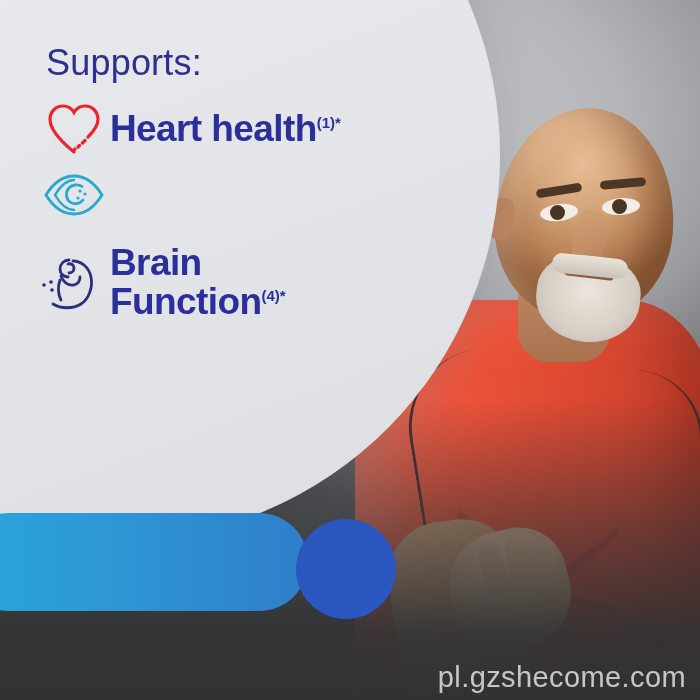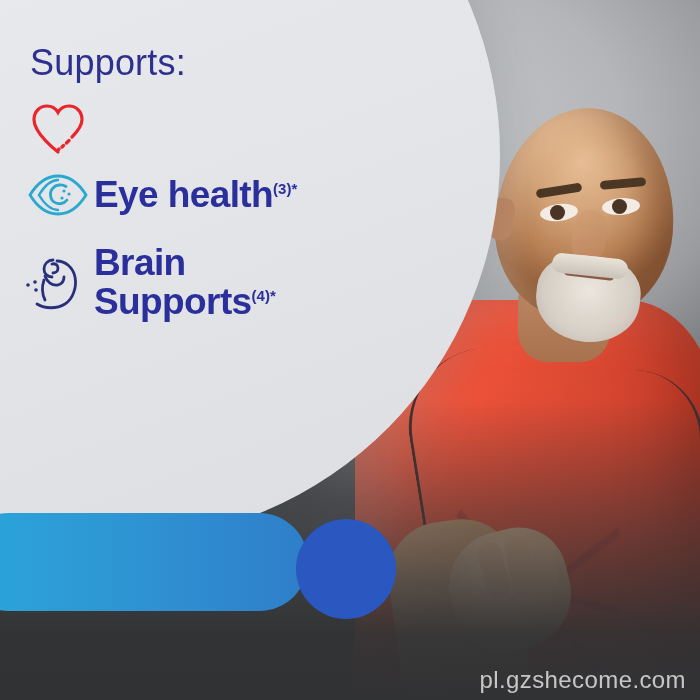--- a/index.html
+++ b/index.html
@@ -87,35 +87,35 @@
     border-radius:50%;
     box-shadow:0 14px 50px rgba(40,42,48,.16);}
 
   
   .pill{position:absolute;left:-40px;top:513px;width:348px;height:98px;border-radius:49px;
     background:linear-gradient(90deg,#2aa6dc 0%,#2e97d4 42%,#2f7ec9 100%);}
   .dot{position:absolute;left:296px;top:519px;width:100px;height:100px;border-radius:50%;
     background:#2a57c0;}
 
   
-  .content{position:absolute;left:0;top:0;width:440px;height:470px;}
+  .content{position:absolute;left:16px;top:0;width:440px;height:470px;}
   .supports{position:absolute;left:30px;top:42px;
     font-size:36px;font-weight:300;letter-spacing:.2px;color:#2e3090;}
   .list{position:absolute;left:22px;top:98px;width:420px;}
   .row{display:flex;align-items:center;margin-bottom:4px;min-height:62px;}
   .ico{width:72px;min-width:72px;height:62px;display:flex;align-items:center;justify-content:center;}
   .lbl{font-size:37px;font-weight:bold;color:#2a2f9c;line-height:1.02;letter-spacing:-.6px;}
   .lbl .sup{font-size:15px;font-weight:bold;vertical-align:super;letter-spacing:0;}
   .row.muscle{align-items:center;min-height:104px;}
   .row.muscle .ico{height:104px;}
   .row.muscle .lbl{line-height:1.06;}
 
   
   .watermark{position:absolute;right:14px;bottom:6px;
-    font-size:24px;font-weight:300;color:rgba(255,255,255,.72);letter-spacing:.4px;
+    font-size:29px;font-weight:300;color:rgba(255,255,255,.72);letter-spacing:.4px;
     font-family:"Liberation Sans","DejaVu Sans",sans-serif;}
 </style>
 </head>
 <body>
 
 <div class="stage">
 
   <div class="backdrop"></div>
 
   <div class="person">
@@ -162,56 +162,56 @@
 
       <div class="row">
         <div class="ico">
           <svg width="60" height="54" viewBox="0 0 60 54" fill="none">
             <path d="M30 50 C30 50 6 32 6 17.5 C6 9.5 12 4 19 4 C24 4 28 7 30 10.5 C32 7 36 4 41 4 C48 4 54 9.5 54 17.5 C54 24 49 30 44 35" stroke="#e8262b" stroke-width="3.2" stroke-linecap="round"></path>
             <path d="M41 38.5 L38.5 41" stroke="#e8262b" stroke-width="3.4" stroke-linecap="round"></path>
             <path d="M35.5 43.5 L34 45" stroke="#e8262b" stroke-width="3.4" stroke-linecap="round"></path>
             <path d="M31 47 L30.2 48" stroke="#e8262b" stroke-width="3.4" stroke-linecap="round"></path>
           </svg>
         </div>
+        <div class="lbl">
+          <span>Heart health</span><span class="sup">(1)*</span>
+        </div>
       </div>
 
 
       <div class="row">
         <div class="ico">
           <svg width="64" height="44" viewBox="0 0 64 44" fill="none">
             <path d="M4 22 C12 9 22 3 32 3 C42 3 52 9 60 22 C52 35 42 41 32 41 C22 41 12 35 4 22 Z" stroke="#29a8d0" stroke-width="2.8"></path>
             <path d="M13 22 C19 12 25 7 32 7" stroke="#29a8d0" stroke-width="2.4" stroke-linecap="round"></path>
             <path d="M13 22 C19 32 25 37 32 37" stroke="#29a8d0" stroke-width="2.4" stroke-linecap="round"></path>
             <path d="M40 13.5 C36 11 30 11.5 27 15 C23 19 24 26 28 29 C32 32 38 31 41 27" stroke="#29a8d0" stroke-width="2.8" stroke-linecap="round"></path>
             <circle cx="38" cy="18" r="1.6" fill="#29a8d0"></circle>
             <circle cx="43" cy="21" r="1.6" fill="#29a8d0"></circle>
             <circle cx="36" cy="25" r="1.6" fill="#29a8d0"></circle>
           </svg>
-        </div>
-        <div class="lbl">
-          <span>Eye health</span><span class="sup">(3)*</span>
         </div>
       </div>
 
       <div class="row muscle">
         <div class="ico">
           <svg width="70" height="66" viewBox="0 0 70 66" fill="none">
             <path d="M30 11 C25 11 21 15 21 20 C21 25 25 28 29 28" stroke="#2a2f7c" stroke-width="2.8" stroke-linecap="round"></path>
             <path d="M29 15 C32 14 35 16 35 19 C35 22 33 24 30 24" stroke="#2a2f7c" stroke-width="2.8" stroke-linecap="round"></path>
             <path d="M34 12 C42 12 50 18 52 28 C54 38 50 50 42 55 C34 60 22 60 14 55" stroke="#2a2f7c" stroke-width="2.8" stroke-linecap="round"></path>
             <path d="M22 27 C24 33 29 37 35 36 C39 35 41 32 41 28" stroke="#2a2f7c" stroke-width="2.8" stroke-linecap="round"></path>
             <path d="M21 31 C19 37 19 45 22 51" stroke="#2a2f7c" stroke-width="2.8" stroke-linecap="round"></path>
             <circle cx="5" cy="36" r="1.8" fill="#2a2f7c"></circle>
             <circle cx="12" cy="33" r="1.8" fill="#2a2f7c"></circle>
             <circle cx="13" cy="41" r="1.8" fill="#2a2f7c"></circle>
           </svg>
         </div>
         <div class="lbl">
           <div>Brain</div>
-          <div><span>Supports</span><span class="sup">(4)*</span></div>
+          <div><span>Function</span><span class="sup">(4)*</span></div>
         </div>
       </div>
 
     </div>
   </div>
 
   <div class="watermark">pl.gzshecome.com</div>
 
 </div>
 

